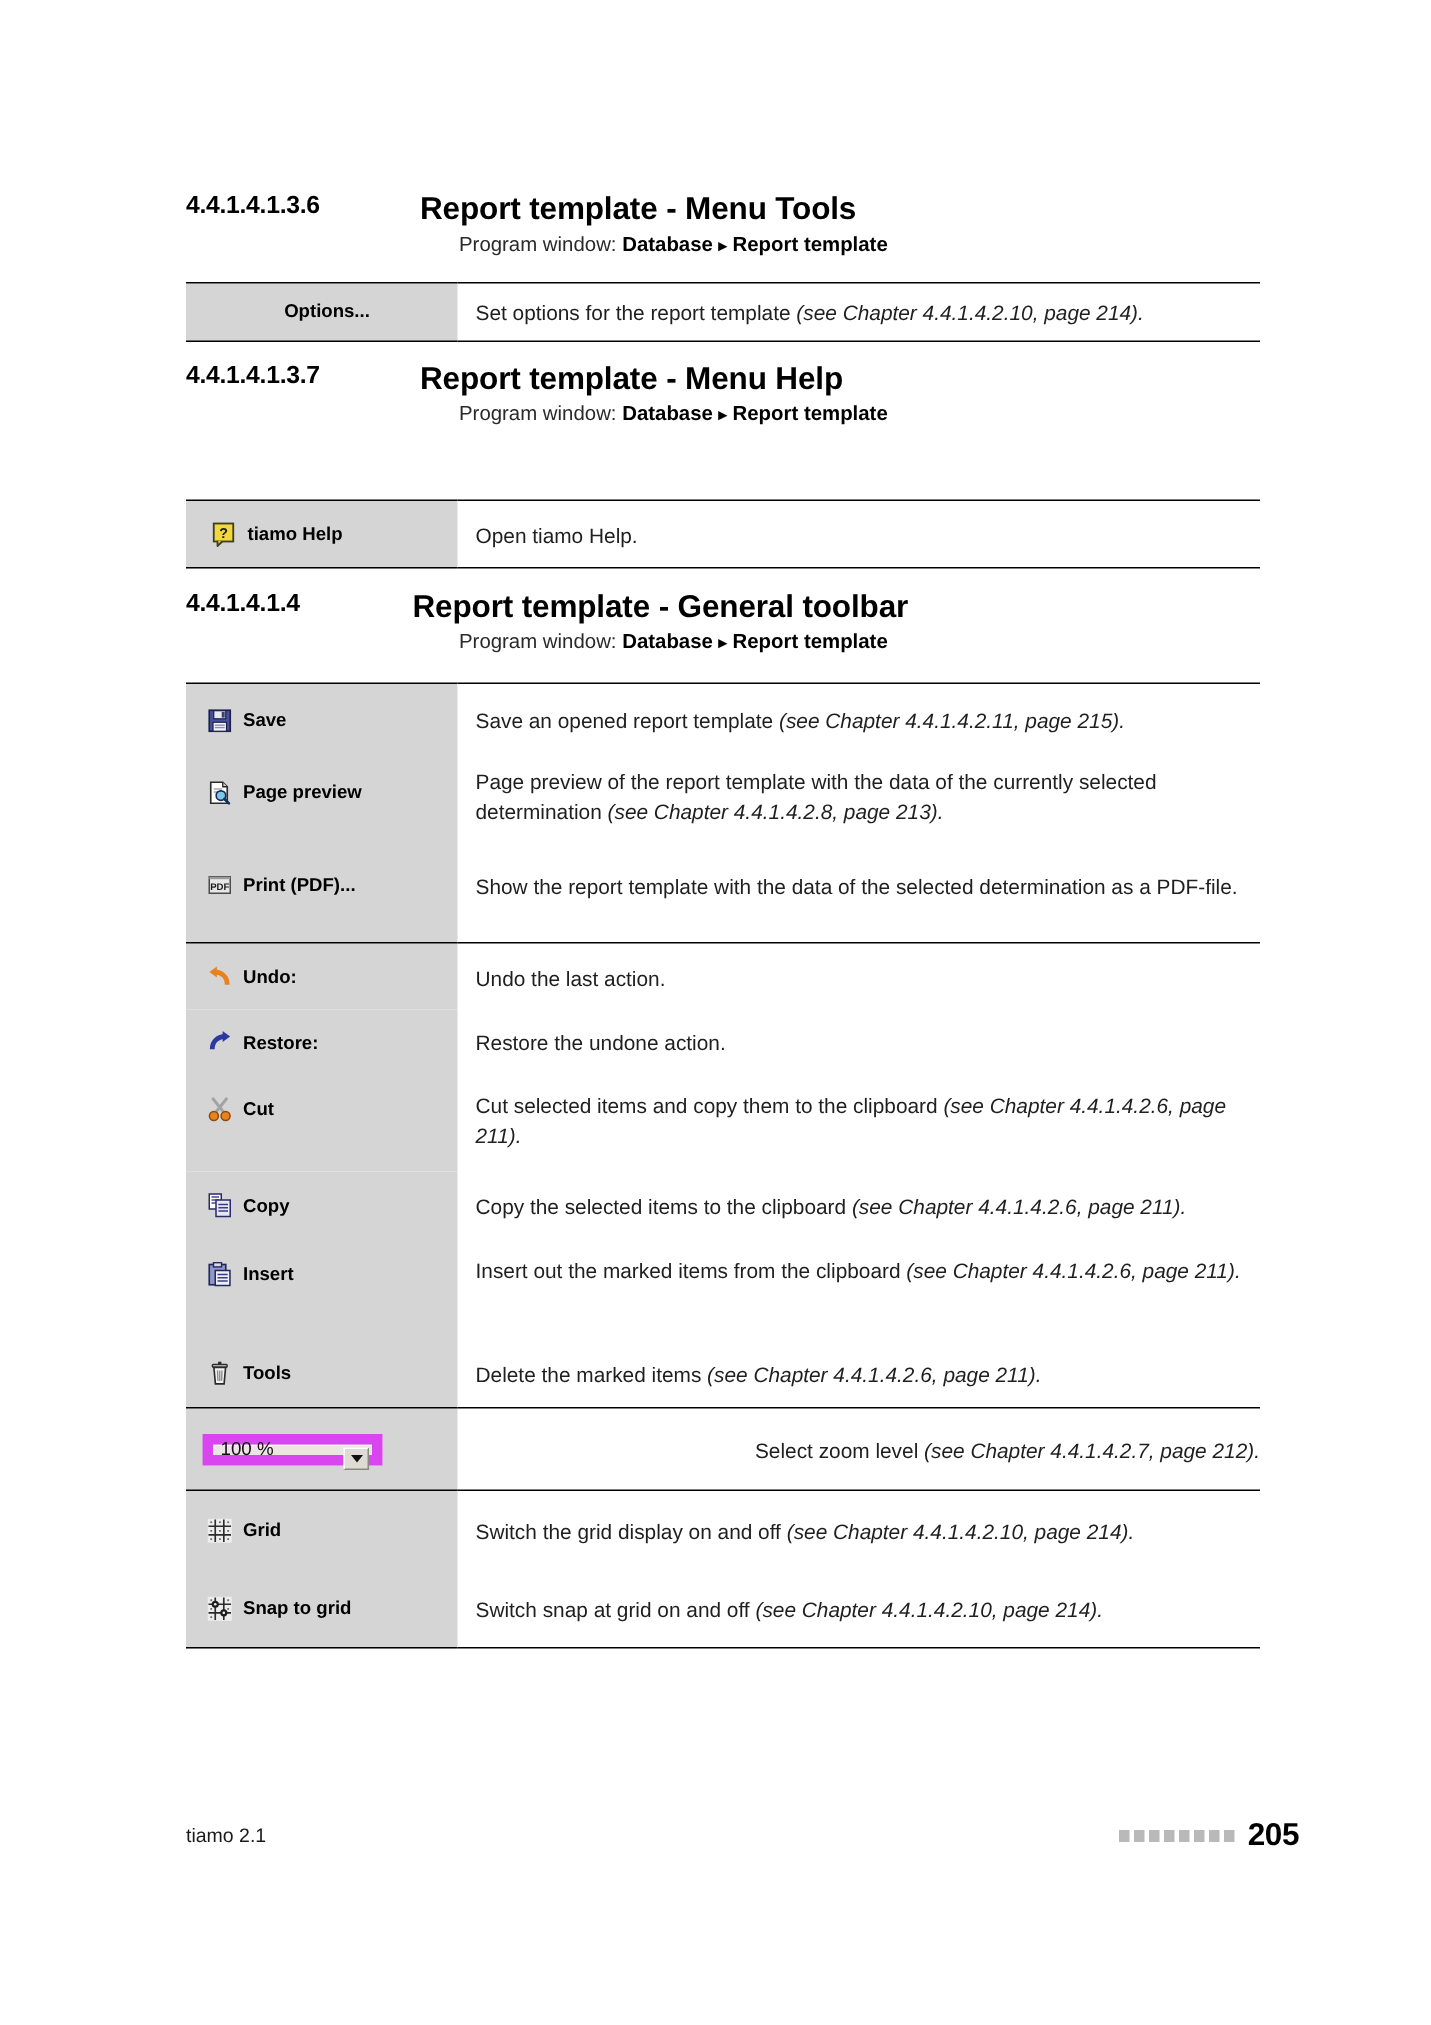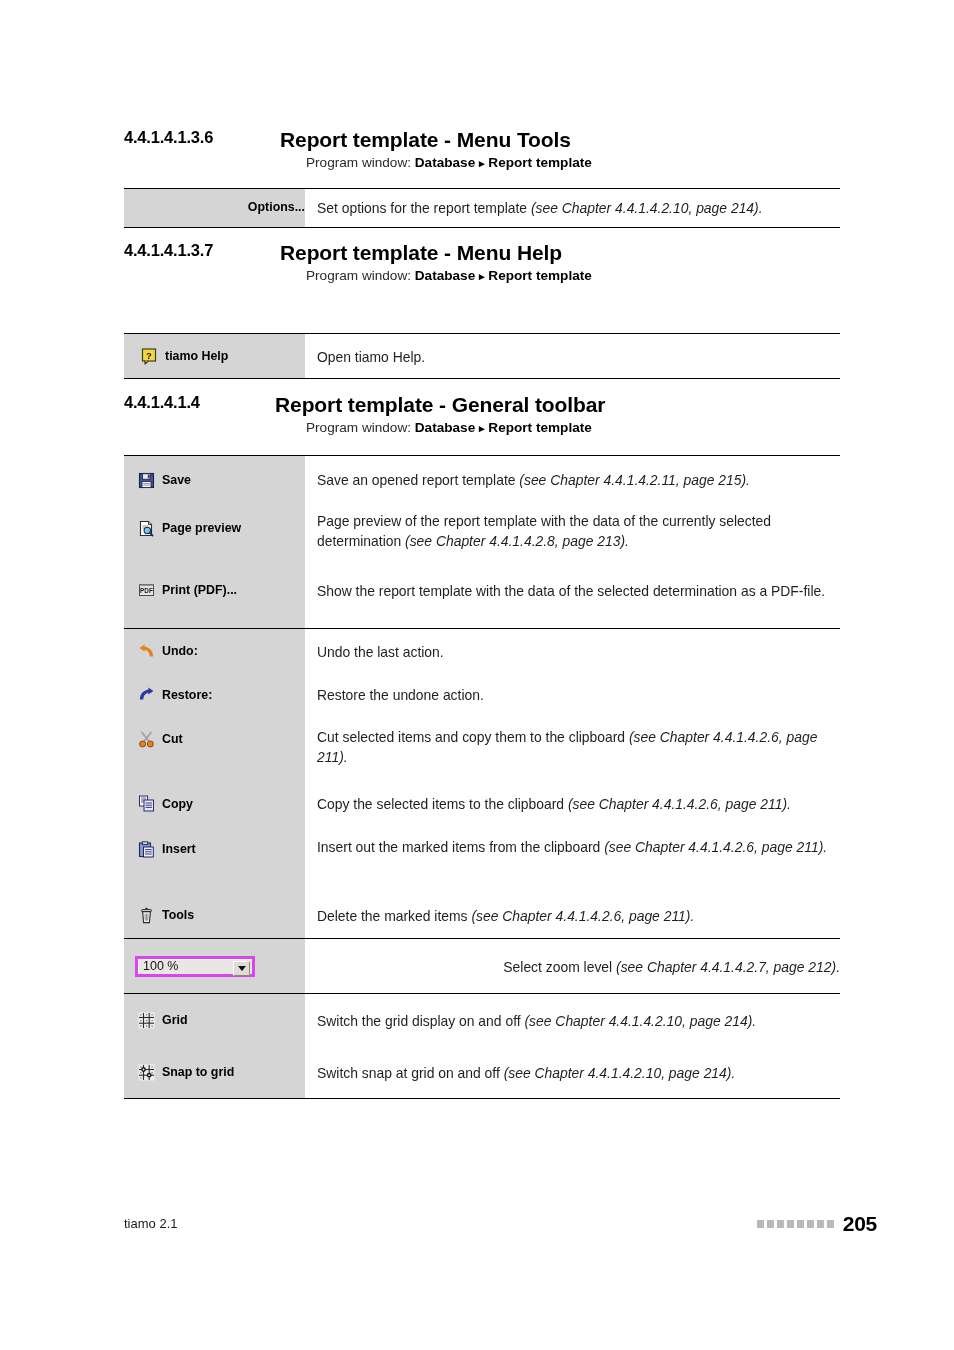--- a/index.html
+++ b/index.html
@@ -115,40 +115,40 @@
   .tbl tr.botrule > td { border-bottom: 1.6px solid #000; }
 
   .label {
     display: flex;
     align-items: center;
     font-size: 12.4px;
     font-weight: bold;
     color: #000;
     white-space: nowrap;
   }
-  .label.centered { justify-content: flex-end; }
+  .label.centered { justify-content: center; }
   .label .txt { margin-left: 7px; }
   em { font-style: italic; }
 
   
   .ico {
     width: 17px;
     height: 17px;
     position: relative;
     flex: 0 0 17px;
     display: inline-block;
   }
   .ico svg { display:block; }
 
   
   .combo {
     width: 120px;
     height: 21px;
     background: #e9e7e2;
-    border: 3px solid #d946ef;
+    border: 7px solid #d946ef;
     box-shadow: inset 1px 1px 0 #fbfbf9;
     display: flex;
     align-items: center;
     position: relative;
     box-sizing: border-box;
   }
   .combo .val {
     font-size: 12.5px;
     font-weight: 400;
     color: #111;
@@ -187,21 +187,21 @@
     height: 26px;
   }
   .footer .left {
     position: absolute;
     left: 0; top: 4px;
     font-size: 13px;
     color: #1a1a1a;
   }
   .footer .right {
     position: absolute;
-    right: 3px; top: 0;
+    right: 14px; top: 0;
     display: flex;
     align-items: center;
     justify-content: flex-end;
   }
   .footer .right .squares2 {
     display: flex;
     gap: 3px;
     margin-right: 9px;
   }
   .footer .right .squares2 i {

